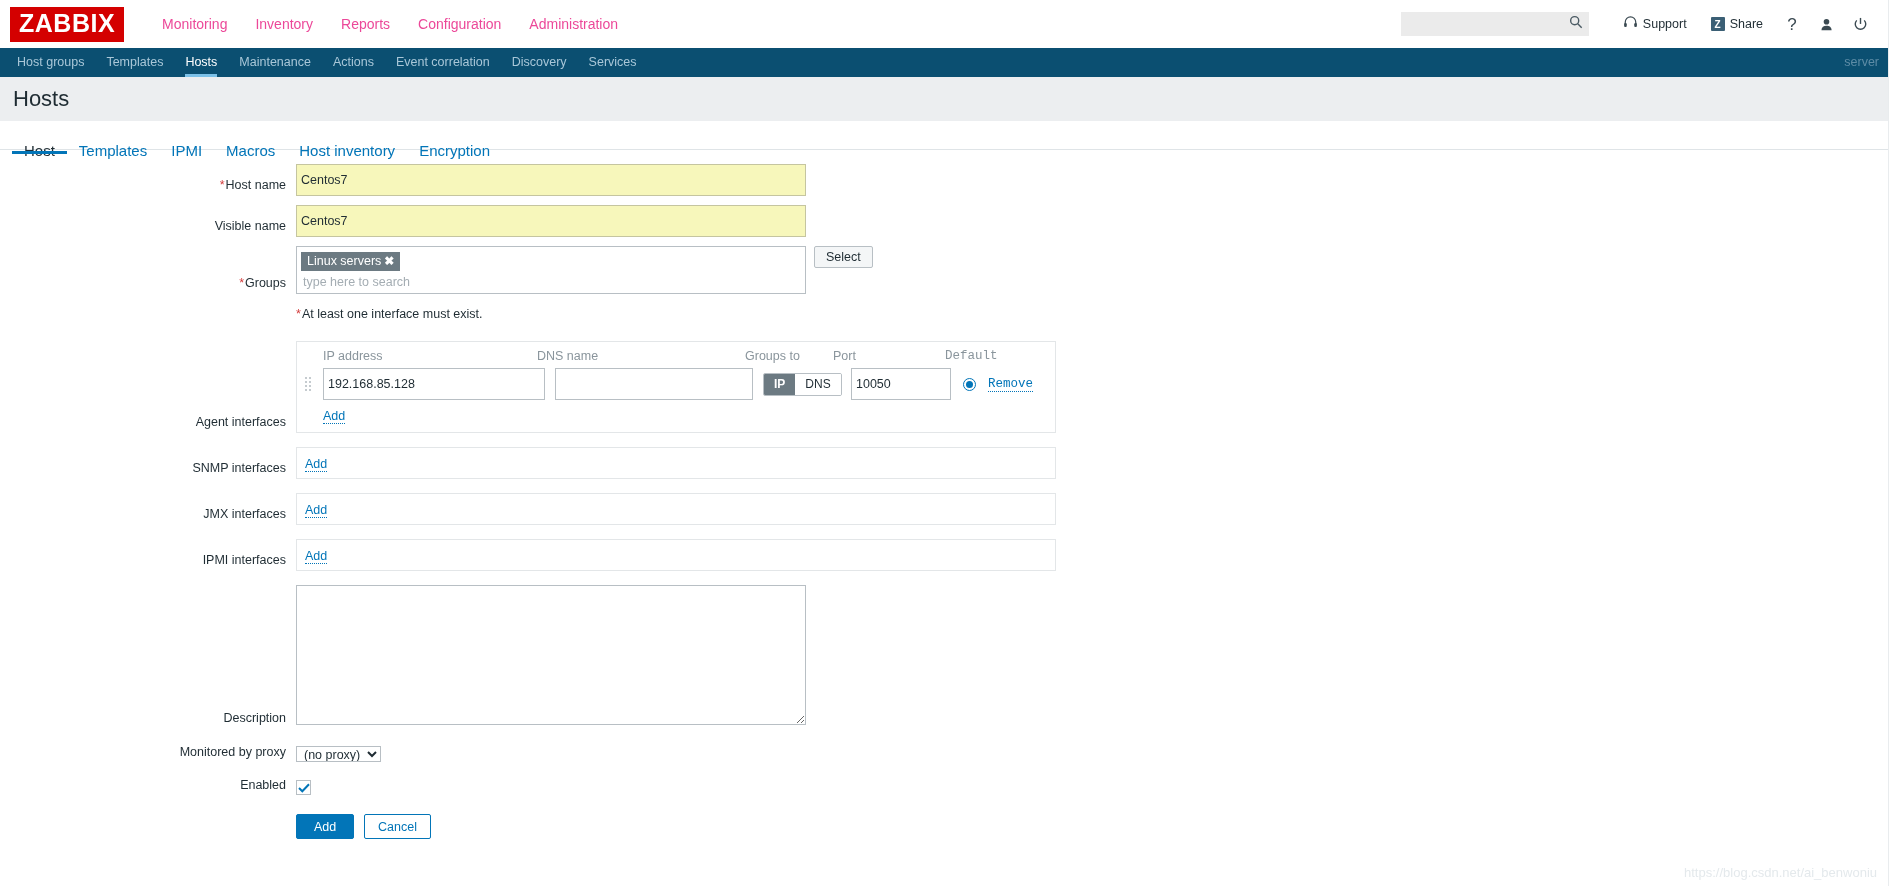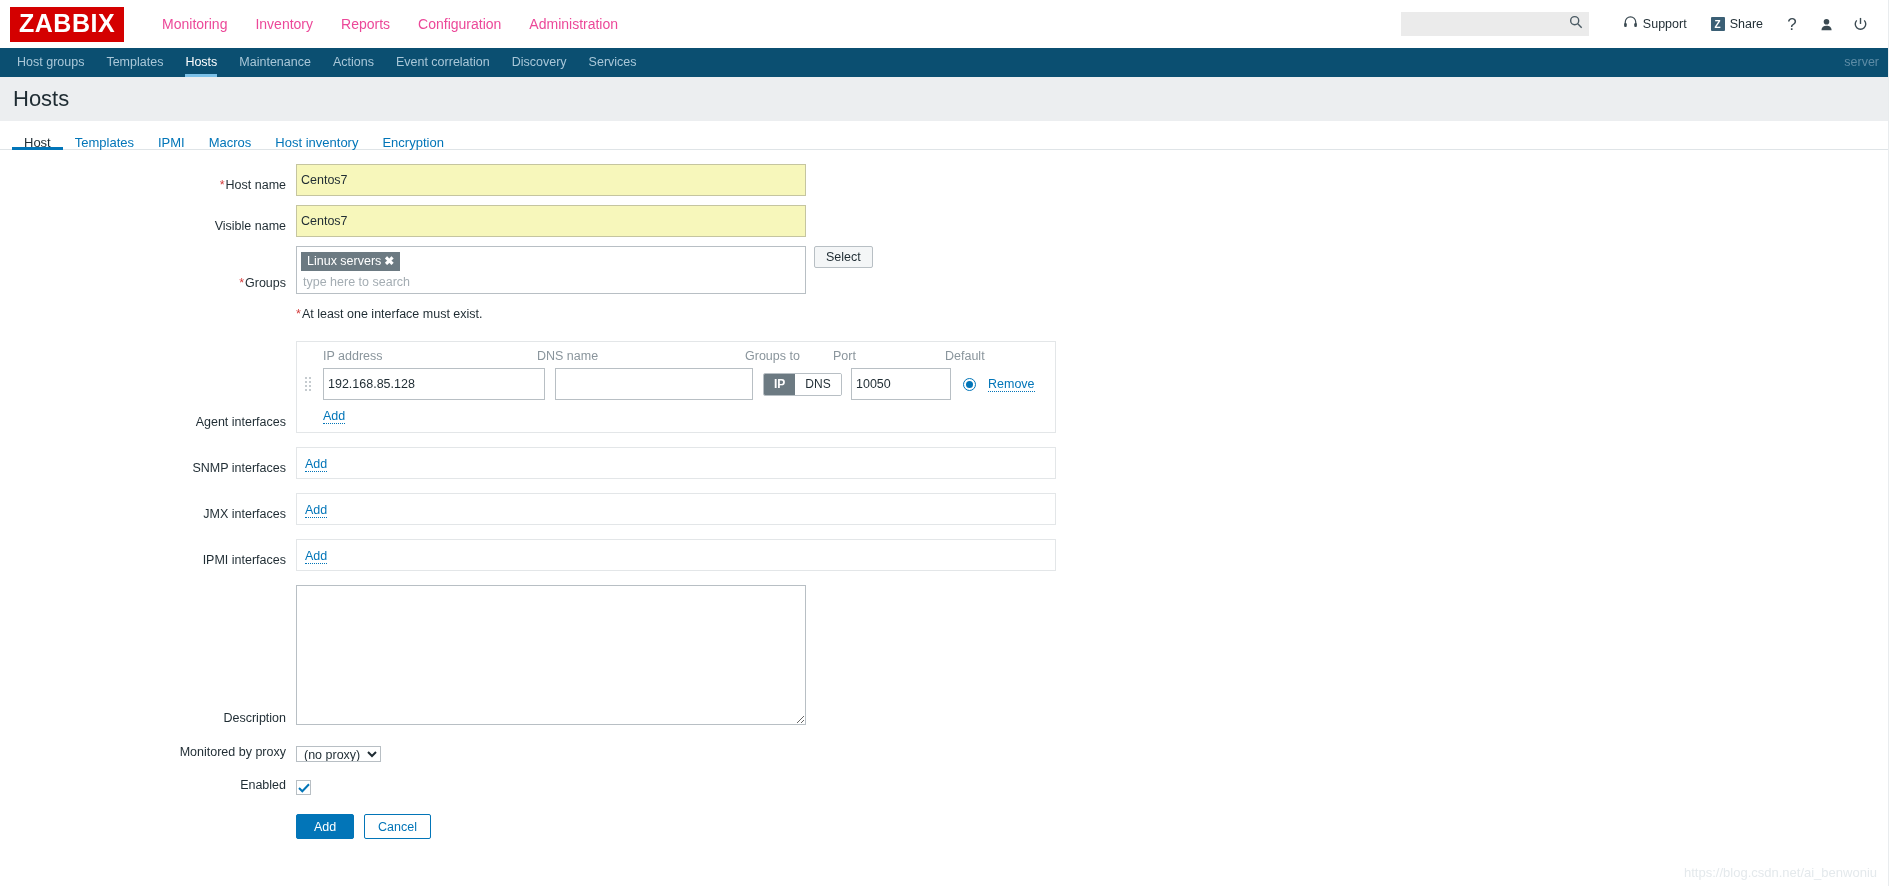--- a/index.html
+++ b/index.html
@@ -148,23 +148,23 @@
   
   #tabs {
     height: 29px;
     border-bottom: 1px solid #dfe4e7;
     display: flex;
     align-items: stretch;
     padding-left: 12px;
     background: #fff;
   }
   .tab {
-    font-size: 13px;
+    font-size: 15px;
     color: #0275b8;
-    padding: 8px 12px;
+    padding: 16px 12px;
     line-height: 28px;
     cursor: pointer;
     position: relative;
     text-decoration: none;
     white-space: nowrap;
   }
   .tab.selected { color: #1f2c33; }
   .tab.selected::after {
     content: "";
     position: absolute;
@@ -279,21 +279,21 @@
   }
   .iface-row {
     display: flex;
     align-items: center;
   }
   .c-drag  { width: 18px; flex: 0 0 18px; }
   .c-ip    { width: 232px; flex: 0 0 232px; }
   .c-dns   { width: 208px; flex: 0 0 208px; }
   .c-conn  { width: 88px;  flex: 0 0 88px; }
   .c-port  { width: 112px; flex: 0 0 112px; }
-  .c-def   { width: 100px; flex: 0 0 100px; }
+  .c-def   { width: 100px; flex: 0 0 100px; font-family: Liberation Mono, monospace; }
   .iface-head .c-ip { padding-left: 18px; }
 
   .drag-handle {
     width: 9px; height: 15px;
     display: grid;
     grid-template-columns: 3px 3px;
     grid-template-rows: repeat(4, 3px);
     gap: 1px;
     cursor: move;
   }

